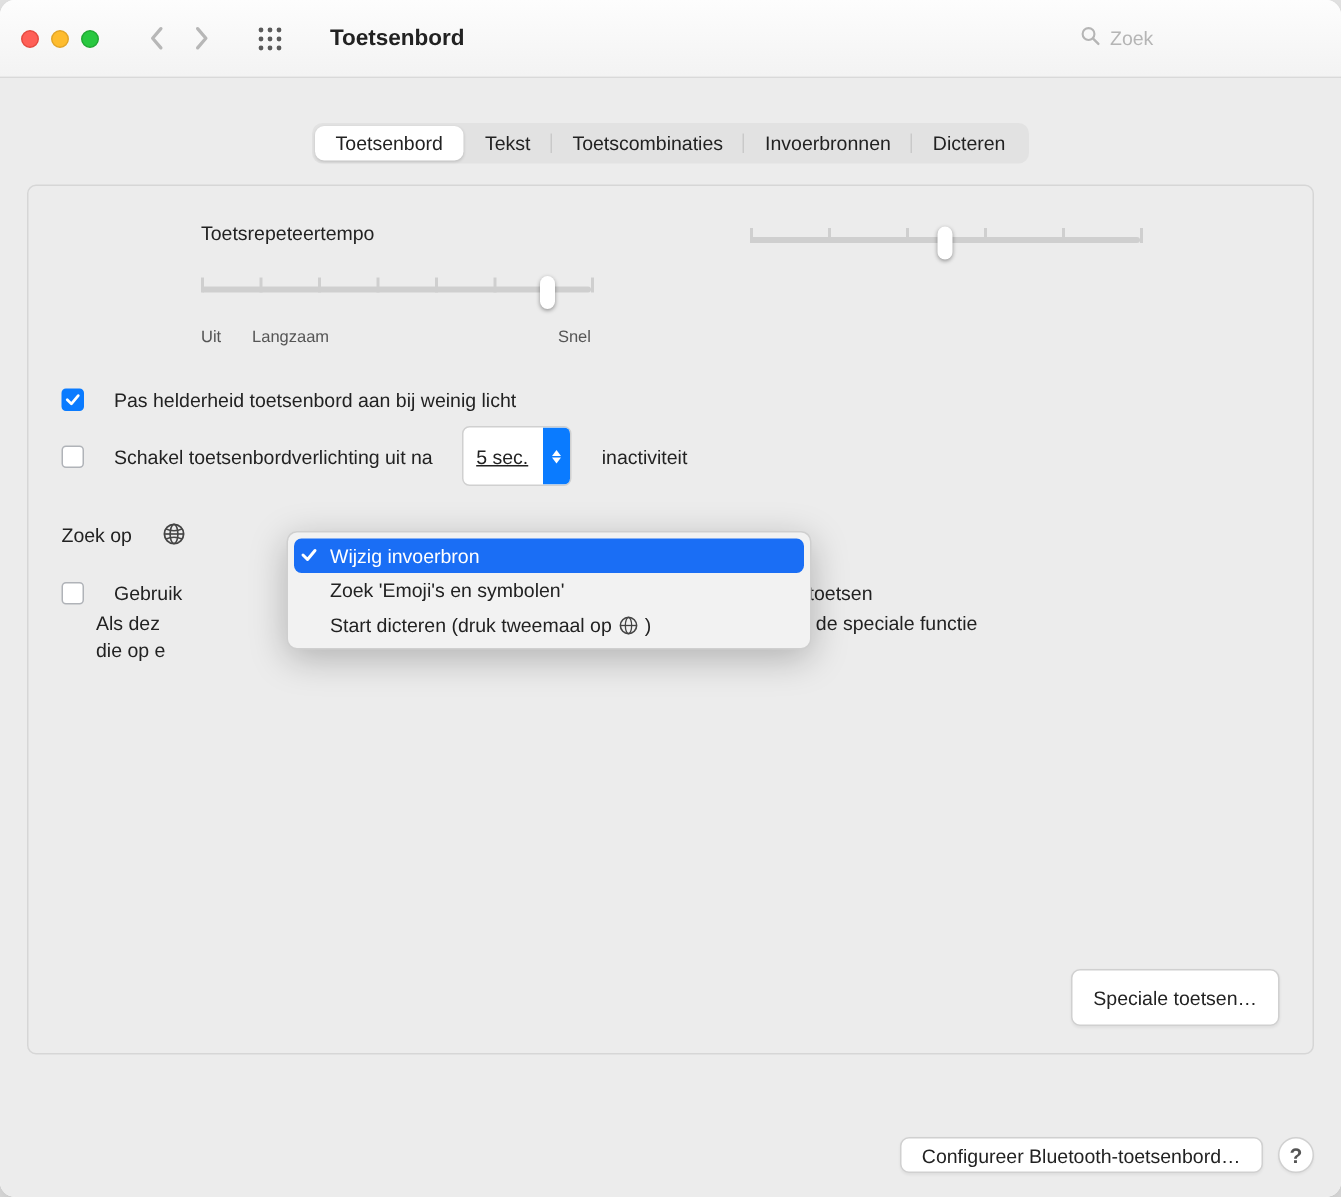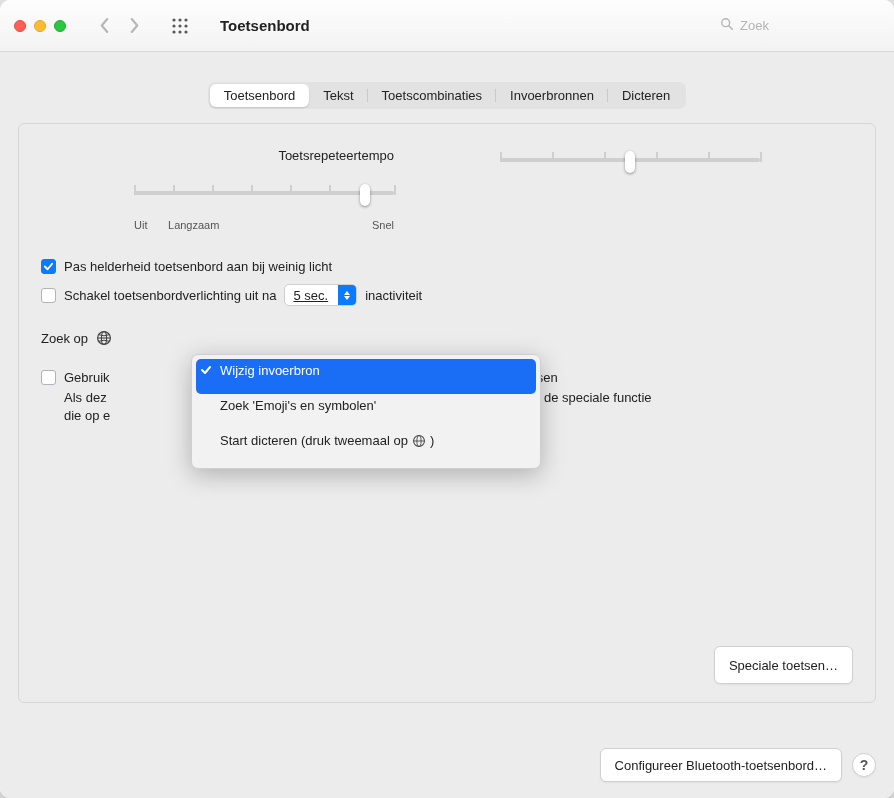--- a/index.html
+++ b/index.html
@@ -120,21 +120,21 @@
   position: relative;
 }
 
 .sliders-row {
   display: flex;
   justify-content: space-around;
   margin: 6px 40px 28px 40px;
 }
 .slider-block {
   width: 260px;
-  text-align: right;
+  text-align: left;
 }
 .slider-label {
   font-size: 13px;
   margin-bottom: 18px;
 }
 .slider-track-wrap { position: relative; height: 30px; }
 .slider-track {
   position: absolute;
   left: 0; right: 0;
   top: 10px;
@@ -158,39 +158,39 @@
   transform: translateX(-50%);
 }
 .slider-captions {
   display:flex;
   justify-content: space-between;
   font-size: 11px;
   color: #555;
   margin-top: 8px;
 }
 
-.row { display:flex; align-items:center; gap:8px; margin-top:10px; }
+.row { display:flex; align-items:center; gap:20px; margin-top:10px; }
 .checkbox {
   width: 15px; height: 15px;
   border-radius: 3px;
   border: 1px solid #b0b3b8;
   background: #fff;
   display:inline-flex;
   align-items:center;
   justify-content:center;
   flex-shrink:0;
 }
 .checkbox.checked {
   background: #0a7bff;
   border-color:#0a7bff;
 }
 .checkbox.checked svg { width:11px; height:11px; }
 
 .select {
-  height: 22px;
+  height: 40px;
   background: #fff;
   border: 1px solid #d0d0d0;
   border-radius: 5px;
   display: inline-flex;
   align-items: stretch;
   overflow: hidden;
   text-decoration: underline;
 }
 .select .sel-label {
   padding: 2px 10px 2px 8px;
@@ -234,21 +234,21 @@
   top: 230px;
   width: 350px;
   background: #f2f2f2;
   border: 1px solid #cfcfcf;
   border-radius: 7px;
   box-shadow: 0 6px 24px rgba(0,0,0,0.25);
   padding: 4px 0;
   z-index: 10;
 }
 .menu-item {
-  padding: 4px 10px 16px 28px;
+  padding: 4px 10px 4px 28px;
   font-size: 13px;
   position: relative;
   display:flex;
   align-items:center;
   gap:4px;
 }
 .menu-item.selected {
   background: #1a6ef5;
   color: #fff;
   border-radius: 5px;
@@ -283,21 +283,21 @@
 .bottom-row {
   position: absolute;
   left: 18px; right: 18px;
   bottom: 16px;
   display: flex;
   align-items: center;
   justify-content: flex-end;
   gap: 10px;
 }
 .bt-btn {
-  height: 34px;
+  height: 24px;
   padding: 0 14px;
   background: #fff;
   border: 1px solid #d0d0d0;
   border-radius: 6px;
   font-size: 13px;
   display:flex;
   align-items:center;
   box-shadow: 0 1px 2px rgba(0,0,0,0.06);
 }
 .help-btn {

